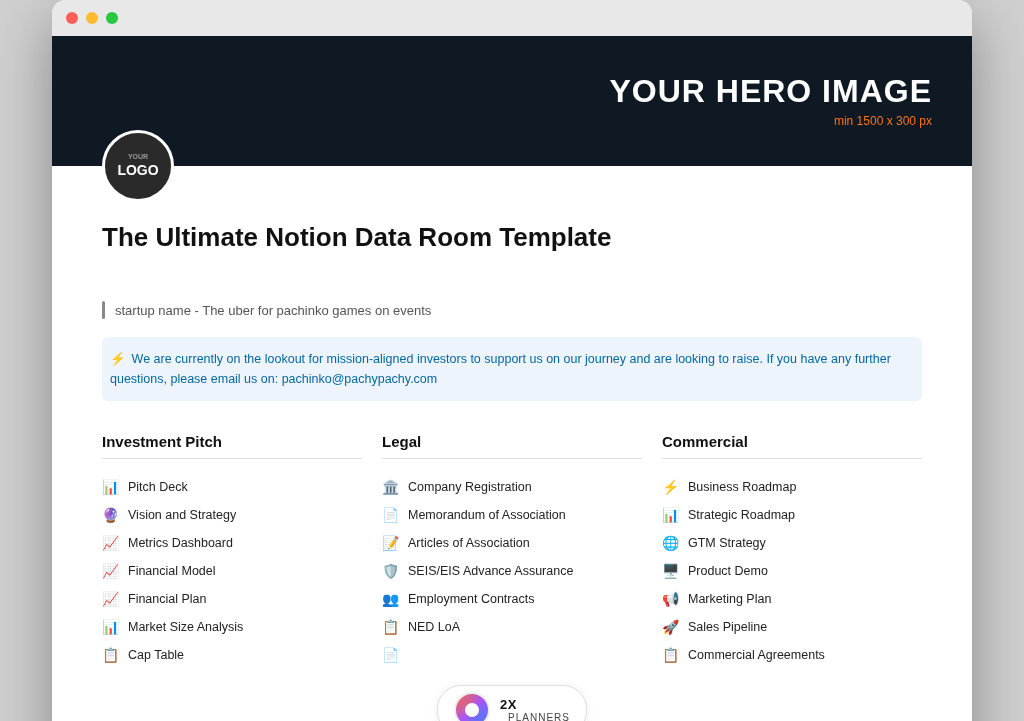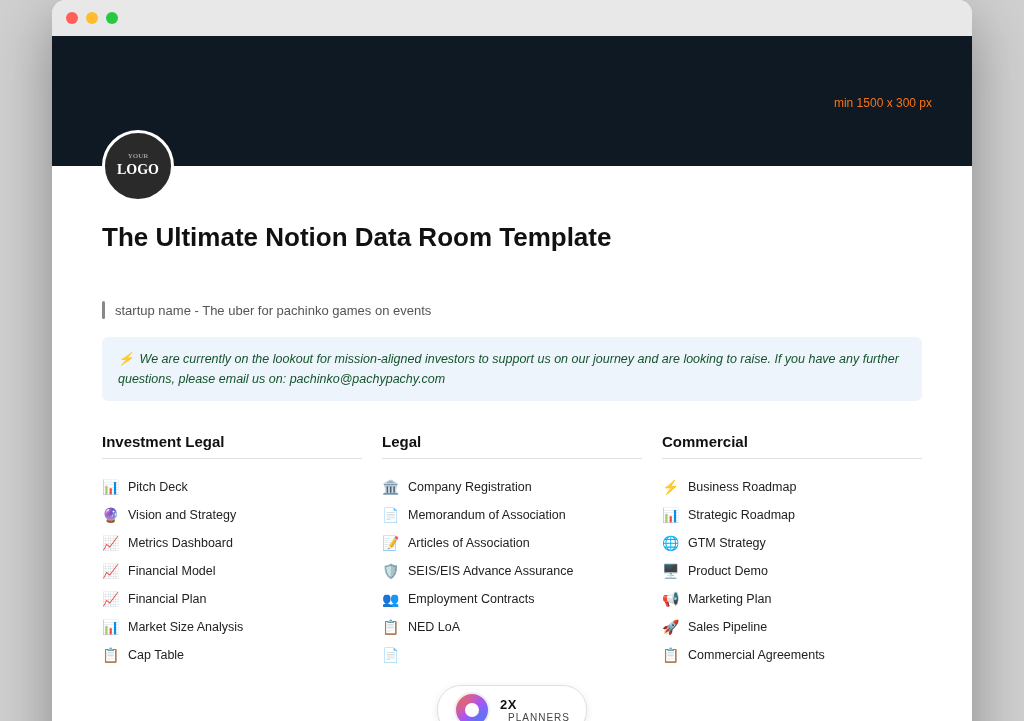--- a/index.html
+++ b/index.html
@@ -66,21 +66,20 @@
       border: 3px solid #fff;
       display: flex;
       flex-direction: column;
       align-items: center;
       justify-content: center;
       color: #ccc;
       font-size: 8px;
       font-weight: 700;
       text-align: center;
       line-height: 1.3;
-      font-family: Liberation Serif, serif;
     }
     .logo-circle .your { font-size: 7px; color: #999; }
     .logo-circle .logo-word { font-size: 14px; color: #fff; font-weight: 900; }
 
     .content {
       padding: 56px 50px 30px 50px;
     }
     .page-title {
       font-size: 26px;
       font-weight: 800;
@@ -100,26 +99,25 @@
       background: #888;
       border-radius: 2px;
     }
     .subtitle-text {
       font-size: 13px;
       color: #555;
     }
     .info-box {
       background: #eef4fb;
       border-radius: 6px;
-      padding: 12px 16px;
+      padding: 12px 8px;
       margin-bottom: 32px;
       font-size: 12.5px;
-      color: #14532d;
+      color: #0369a1;
       line-height: 1.6;
-      font-style: italic;
     }
     .info-box .lightning { margin-right: 6px; }
 
     .columns {
       display: grid;
       grid-template-columns: 1fr 1fr 1fr;
       gap: 20px;
     }
     .column-title {
       font-size: 15px;
@@ -186,40 +184,41 @@
     <div class="dot dot-yellow"></div>
     <div class="dot dot-green"></div>
   </div>
 
   <div class="hero-banner">
     <div class="logo-circle">
       <span class="your">YOUR</span>
       <span class="logo-word">LOGO</span>
     </div>
     <div class="hero-text">
+      <div class="hero-title">YOUR HERO IMAGE</div>
       <div class="hero-subtitle">min 1500 x 300 px</div>
     </div>
   </div>
 
   <div class="content">
     <h1 class="page-title">The Ultimate Notion Data Room Template</h1>
 
     <div class="subtitle-bar">
       <div class="subtitle-accent"></div>
       <span class="subtitle-text">startup name - The uber for pachinko games on events</span>
     </div>
 
     <div class="info-box">
       <span class="lightning">⚡</span><span>We are currently on the lookout for mission-aligned investors to support us on our journey and are looking to raise. If you have any further questions, please email us on: pachinko@pachypachy.com</span>
     </div>
 
     <div class="columns">
 
       <div class="column">
-        <div class="column-title">Investment Legal</div>
+        <div class="column-title">Investment Pitch</div>
         <div class="list-item">
           <span class="item-icon">📊</span>
           <span>Pitch Deck</span>
         </div>
         <div class="list-item">
           <span class="item-icon">🔮</span>
           <span>Vision and Strategy</span>
         </div>
         <div class="list-item">
           <span class="item-icon">📈</span>

